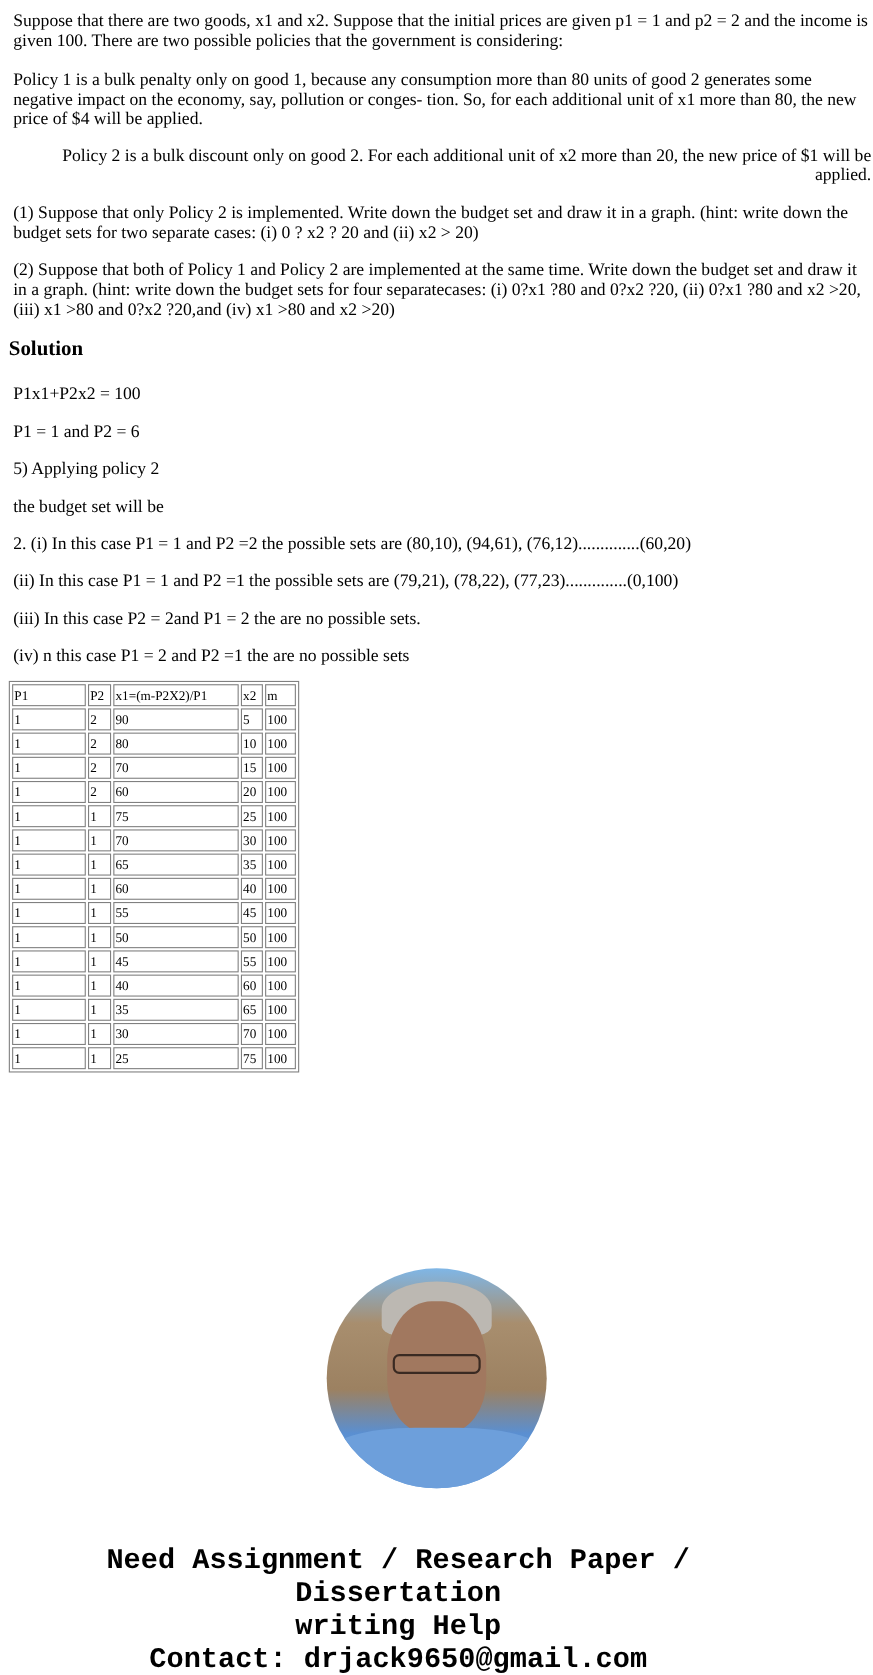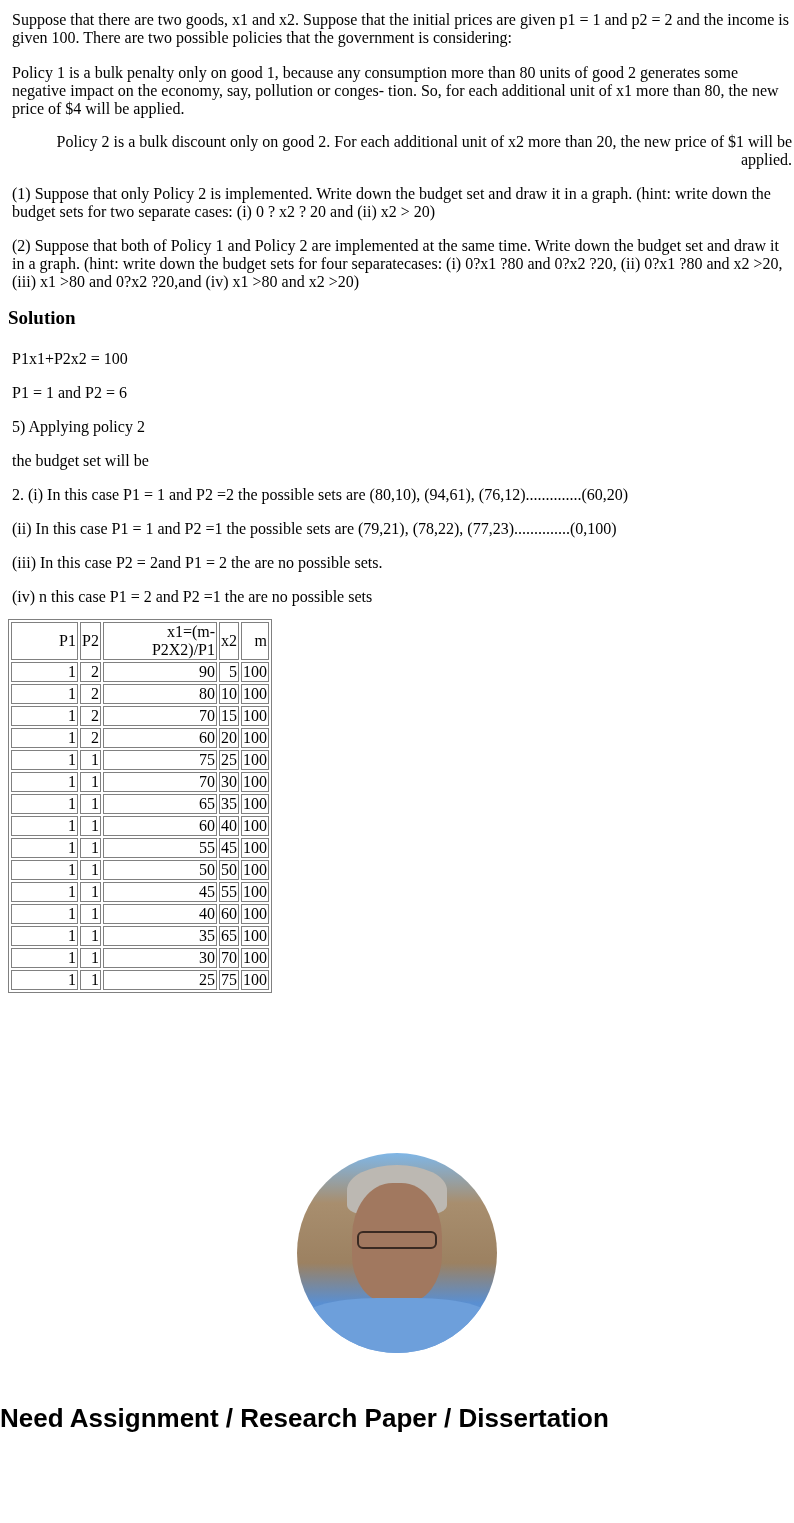--- a/index.html
+++ b/index.html
@@ -13,22 +13,21 @@
   .p2 { position: absolute; left: 8px; top: 60px; width: 780px; }
   .p3 { position: absolute; left: 8px; top: 129px; width: 780px; text-align: right; }
   .p4 { position: absolute; left: 8px; top: 181px; width: 780px; }
   .p5 { position: absolute; left: 8px; top: 233px; width: 780px; }
   h3 { position: absolute; left: 8px; top: 307px; margin: 0; font-size: 19px; font-weight: bold; line-height: 22px; }
   .s { position: absolute; left: 8px; width: 780px; }
   b { font-weight: normal; }
   table.data {
     position: absolute; left: 8px; top: 619px;
     border: 1px solid #808080; border-collapse: separate; border-spacing: 2px;
-    font-size: 16px;
-    text-align: right;
+    font-size: 12px;
   }
   table.data td {
     border: 1px solid #808080; padding: 0 1px; height: 18px; line-height: 18px;
     font-family: "Liberation Serif", serif;
   }
   td.c0 { width: 63px; }
   td.c1 { width: 17px; }
   td.c2 { width: 110px; }
   td.c3 { width: 16px; margin-top: 16px; }
   td.c4 { width: 24px; }
@@ -47,22 +46,22 @@
   }
   .avatar .shirt {
     position: absolute; left: 0; top: 145px; width: 200px; height: 60px;
     background: #6d9fdb; border-radius: 40% 40% 0 0;
   }
   .avatar .glasses {
     position: absolute; left: 60px; top: 78px; width: 80px; height: 18px;
     border: 2px solid #3a2a22; border-radius: 6px; box-sizing: border-box;
   }
   .promo {
-    position: absolute; left: 0; top: 1403px; width: 724px; 
-    font-family: Liberation Sans, sans-serif; font-weight: bold; font-size: 26px; line-height: 30px;
+    position: absolute; left: 0; top: 1403px; width: 724px; text-align: center;
+    font-family: Liberation Mono, monospace; font-weight: bold; font-size: 26px; line-height: 30px;
   }
 </style>
 </head>
 <body>
 
 <p class="p1">Suppose that there are two goods, x1 and x2. Suppose that the initial prices are given p1 = 1 and p2 = 2 and the income is given 100. There are two possible policies that the government is considering:</p>
 
 <p class="p2"><b>Policy 1</b><span> is a bulk penalty only on good 1, because any consumption more than 80 units of good 2 generates some negative impact on the economy, say, pollution or conges- tion. So, for each additional unit of x1 more than 80, the new price of $4 will be applied.</span></p>
 
 <p class="p3"><b>Policy 2</b><span> is a bulk discount only on good 2. For each additional unit of x2 more than 20, the new price of $1 will be applied.</span></p>
@@ -201,13 +200,15 @@
 
 <div class="avatar">
   <div class="hair"></div>
   <div class="face"></div>
   <div class="glasses"></div>
   <div class="shirt"></div>
 </div>
 
 <div class="promo">
   <div>Need Assignment / Research Paper / Dissertation</div>
+  <div>writing Help</div>
+  <div>Contact: drjack9650@gmail.com</div>
 </div>
 
 </body></html>

